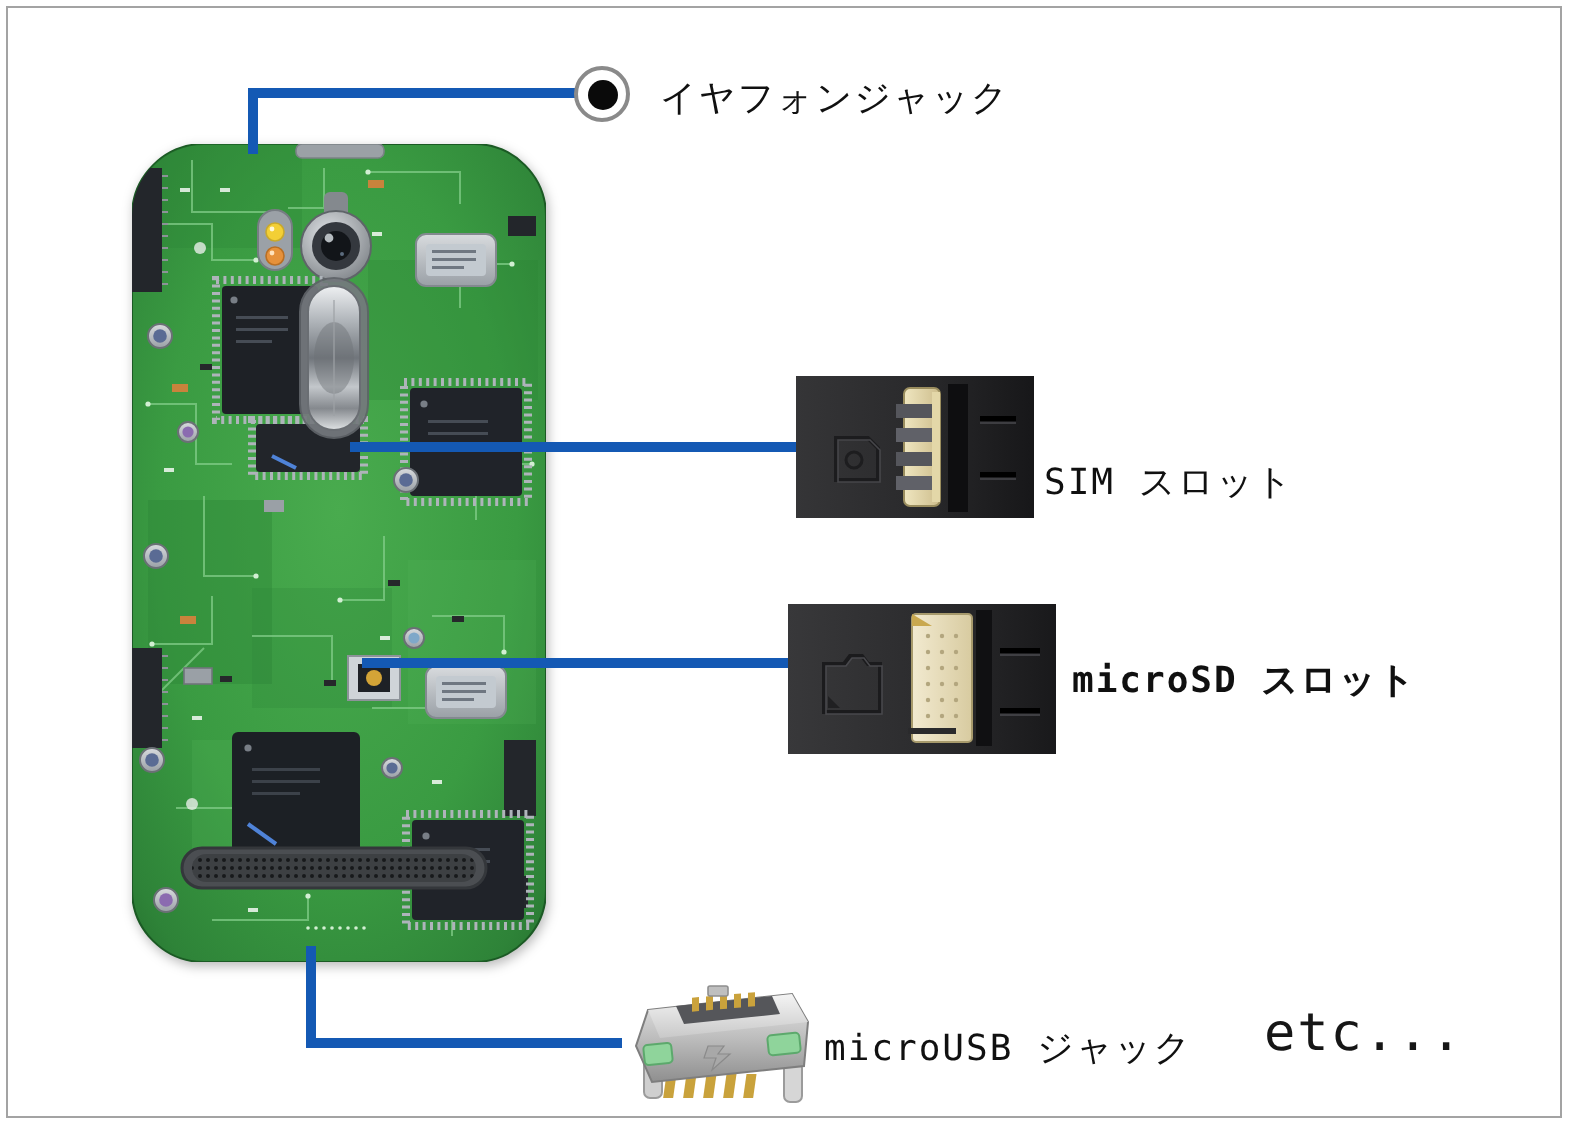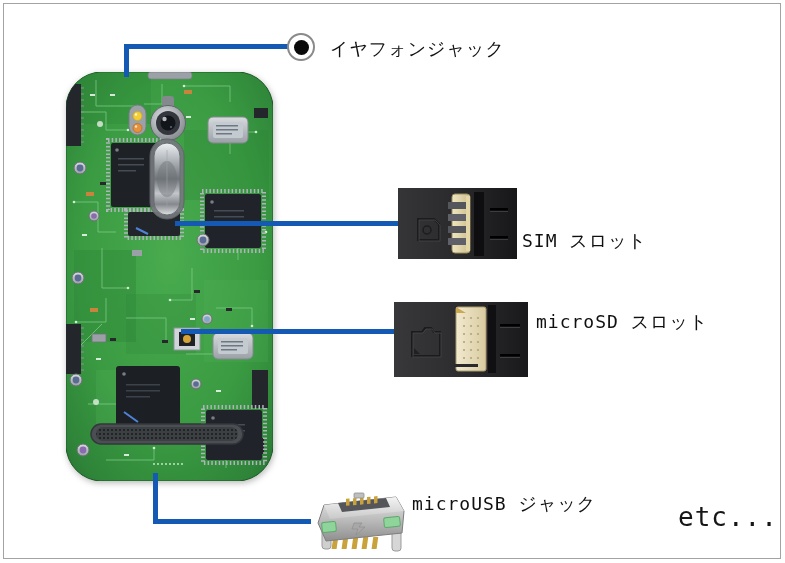--- a/index.html
+++ b/index.html
@@ -16,21 +16,21 @@
   .callout-label{
     position:absolute;color:#101010;font-size:18px;letter-spacing:1px;
     white-space:nowrap;font-family:"DejaVu Sans Mono","Liberation Mono",monospace;
   }
   .jack-marker{
     position:absolute;left:287px;top:33px;width:24px;height:24px;border-radius:50%;
     background:#ffffff;border:2px solid #8a8a8a;display:flex;align-items:center;justify-content:center;
   }
   .jack-marker .dot{width:15px;height:15px;border-radius:50%;background:#0a0a0a;}
   .etc{
-    position:absolute;left:678px;top:502px;font-size:26px;color:#161616;letter-spacing:1px;
+    position:absolute;left:632px;top:502px;font-size:26px;color:#161616;letter-spacing:1px;
     font-family:"DejaVu Sans Mono","Liberation Mono",monospace;
   }
   .phone{filter:drop-shadow(1px 2px 3px rgba(0,0,0,0.28));}
 </style>
 </head>
 <body>
 
 <div class="frame"></div>
 
 <svg class="abs phone" style="left:66px;top:72px;" width="207" height="409" viewBox="0 0 207 409">
@@ -388,21 +388,21 @@
     <rect x="60" y="62" width="24" height="3" fill="#2a2a2c"></rect>
   </g>
   <g>
     <rect x="94" y="3" width="8" height="68" fill="#101012"></rect>
     <rect x="106" y="22" width="20" height="2.5" fill="#000000"></rect>
     <rect x="106" y="25" width="20" height="1" fill="#3f3f43"></rect>
     <rect x="106" y="52" width="20" height="2.5" fill="#000000"></rect>
     <rect x="106" y="55" width="20" height="1" fill="#3f3f43"></rect>
   </g>
 </svg>
-<span class="callout-label" style="left:536px;top:310px;">microSD スロット</span>
+<span class="callout-label" style="left:536px;top:328px;font-weight:bold;">microSD スロット</span>
 
 <svg class="abs" style="left:310px;top:489px;" width="100" height="65" viewBox="0 0 100 65">
   <defs>
     <linearGradient id="usbShell" x1="0" y1="0" x2="0" y2="1">
       <stop offset="0" stop-color="#e8e8e8"></stop>
         <stop offset=".5" stop-color="#bdbdbd"></stop>
         <stop offset="1" stop-color="#8f8f8f"></stop>
     </linearGradient>
     <linearGradient id="usbTop" x1="0" y1="0" x2="0" y2="1">
       <stop offset="0" stop-color="#f4f4f4"></stop>
@@ -428,15 +428,15 @@
       <rect x="50" y="13" width="3.5" height="7" transform="skewY(-5)"></rect>
       <rect x="57" y="13" width="3.5" height="7" transform="skewY(-5)"></rect>
       <rect x="64" y="13" width="3.5" height="7" transform="skewY(-5)"></rect>
     </g>
     <path d="M44,34 h8 l-3,4 h6 l-9,8 2,-6 h-6 z" fill="#a8a8a8" stroke="#8a8a8a" stroke-width=".6"></path>
     <rect x="12" y="33" width="14" height="10" rx="2" fill="#8fd49b" stroke="#5ca96c" stroke-width="1" transform="rotate(-6 19 38)"></rect>
     <rect x="74" y="28" width="16" height="10" rx="2" fill="#8fd49b" stroke="#5ca96c" stroke-width="1" transform="rotate(-6 82 33)"></rect>
     <rect x="44" y="4" width="10" height="5" rx="1" fill="#bfbfbf" stroke="#8f8f8f" stroke-width=".8"></rect>
   </g>
 </svg>
-<span class="callout-label" style="left:412px;top:492px;">microUSB ジャック</span>
+<span class="callout-label" style="left:412px;top:512px;">microUSB ジャック</span>
 
 <span class="etc">etc...</span>
 
 </body></html>

